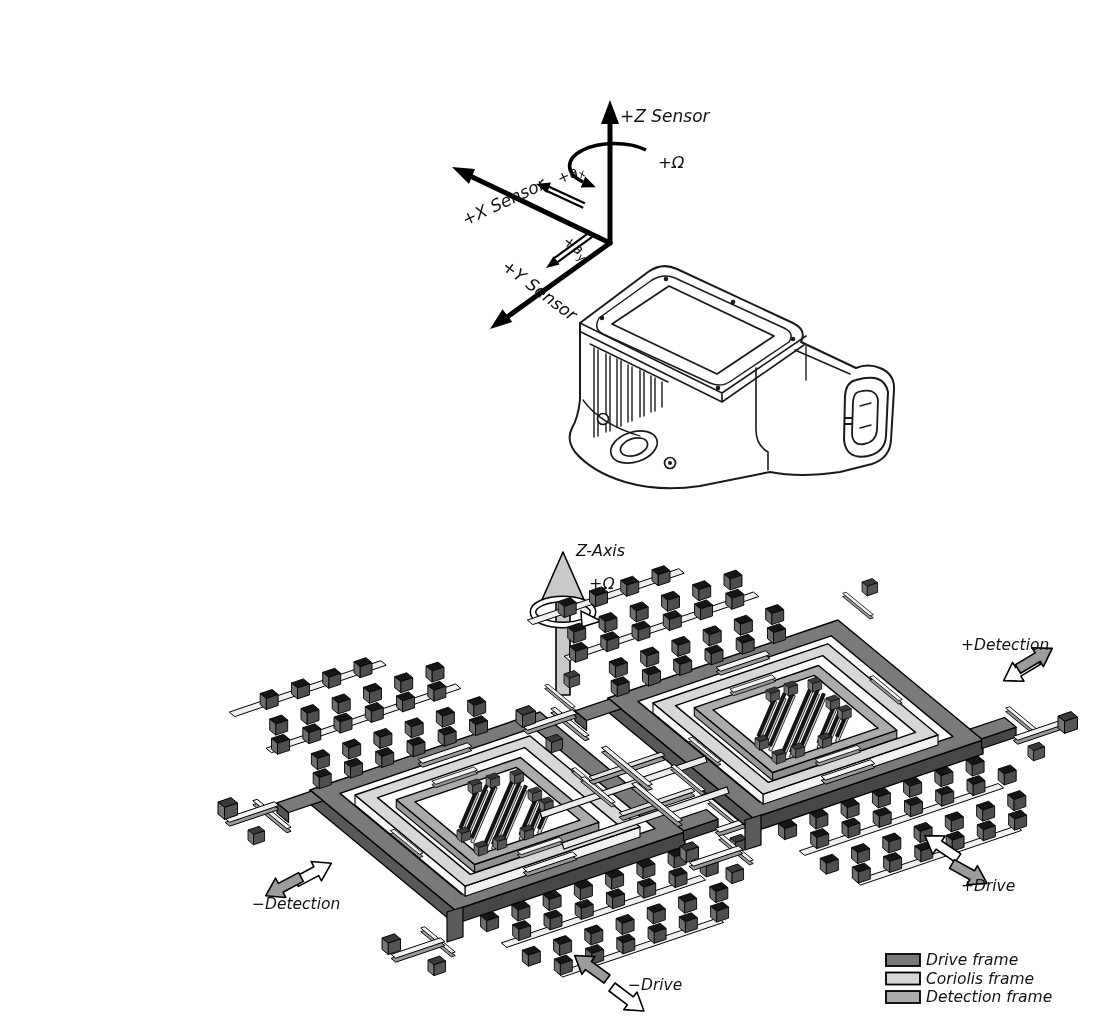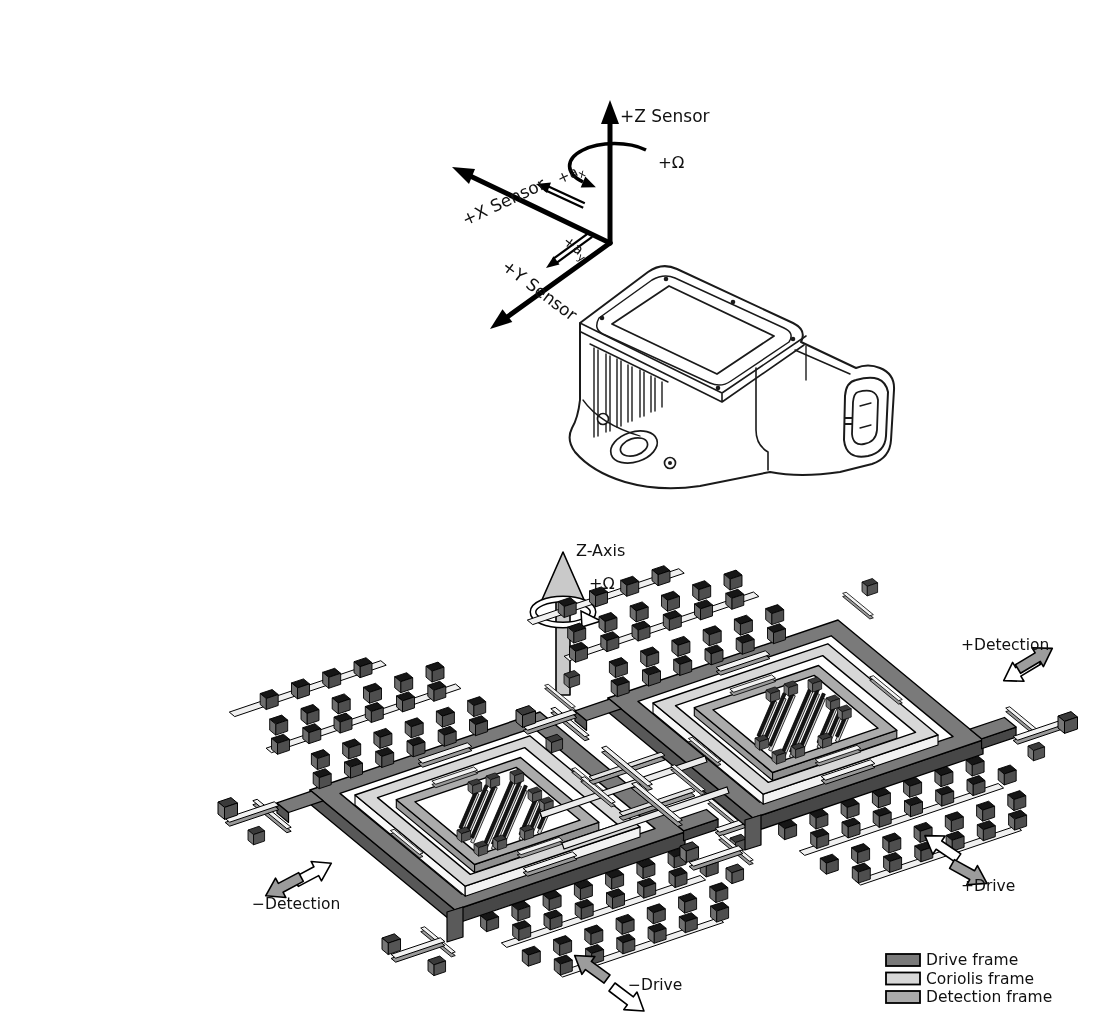--- a/index.html
+++ b/index.html
@@ -1,17 +1,17 @@
 <!DOCTYPE html>
 <html><head>
 <meta charset="utf-8">
 <style>
   html,body{margin:0;padding:0;background:#ffffff;}
   .canvas{position:relative;width:1102px;height:1024px;background:#fff;overflow:hidden;
-          font-family:"DejaVu Sans", sans-serif;}
+          font-family:"DejaVu Sans", sans-serif;font-style:italic;}
   svg{position:absolute;left:0;top:0;}
   text{fill:#111;font-family:"DejaVu Sans", sans-serif;}
 </style>
 </head>
 <body>
 
 <div class="canvas">
 <svg width="1102" height="1024" viewBox="0 0 1102 1024">
 
   <defs>

